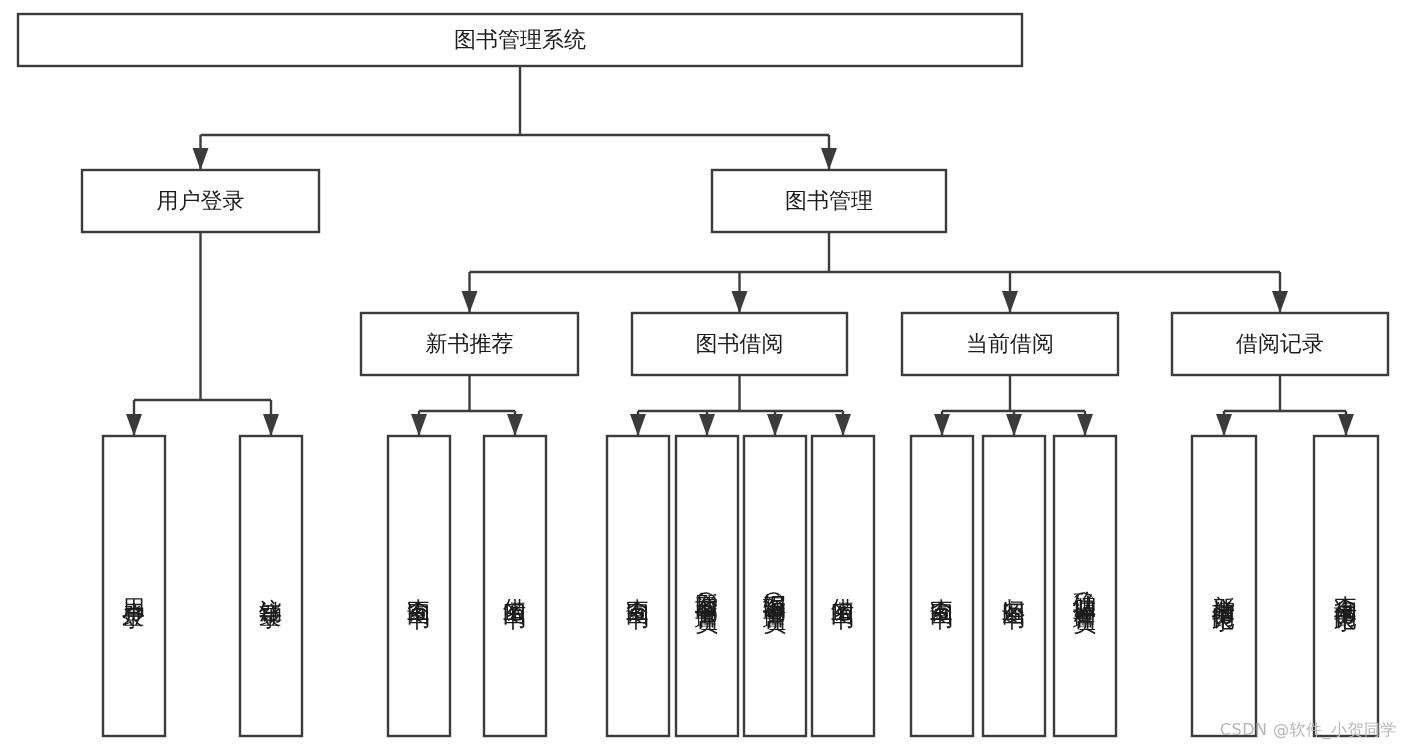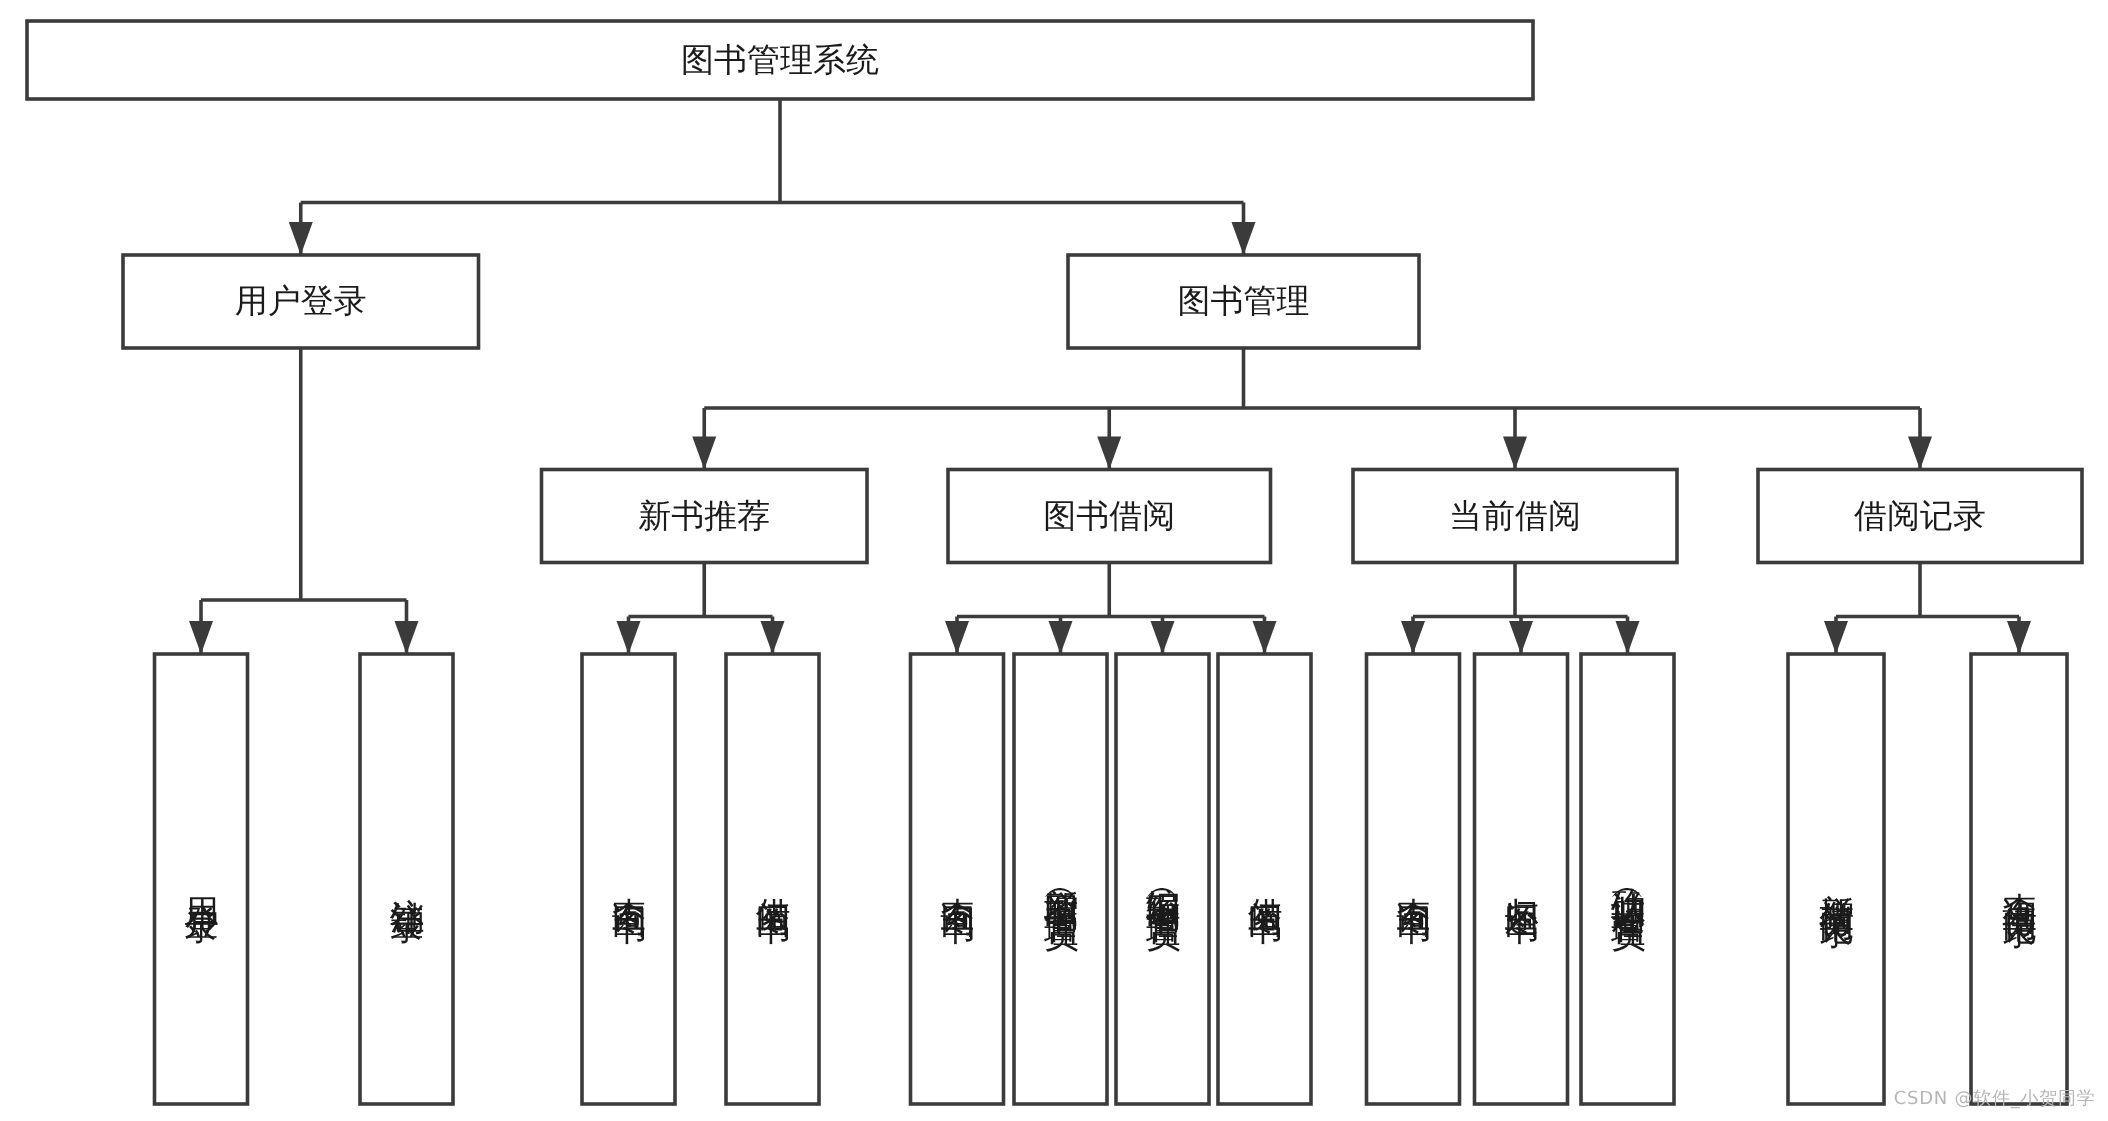--- a/index.html
+++ b/index.html
@@ -65,21 +65,21 @@
     line-height: 1.22;
     letter-spacing: 3px;
     color: #1b1b1b;
     white-space: nowrap;
   }
   .watermark {
     position: absolute;
     right: 8px;
     bottom: 6px;
     font-family: "DejaVu Sans", "Liberation Sans", sans-serif;
-    font-size: 12px;
+    font-size: 16px;
     color: #b6b6b6;
     letter-spacing: 0.5px;
     user-select: none;
   }
 </style>
 </head>
 <body>
 
 <div id="diagram-root">
 

